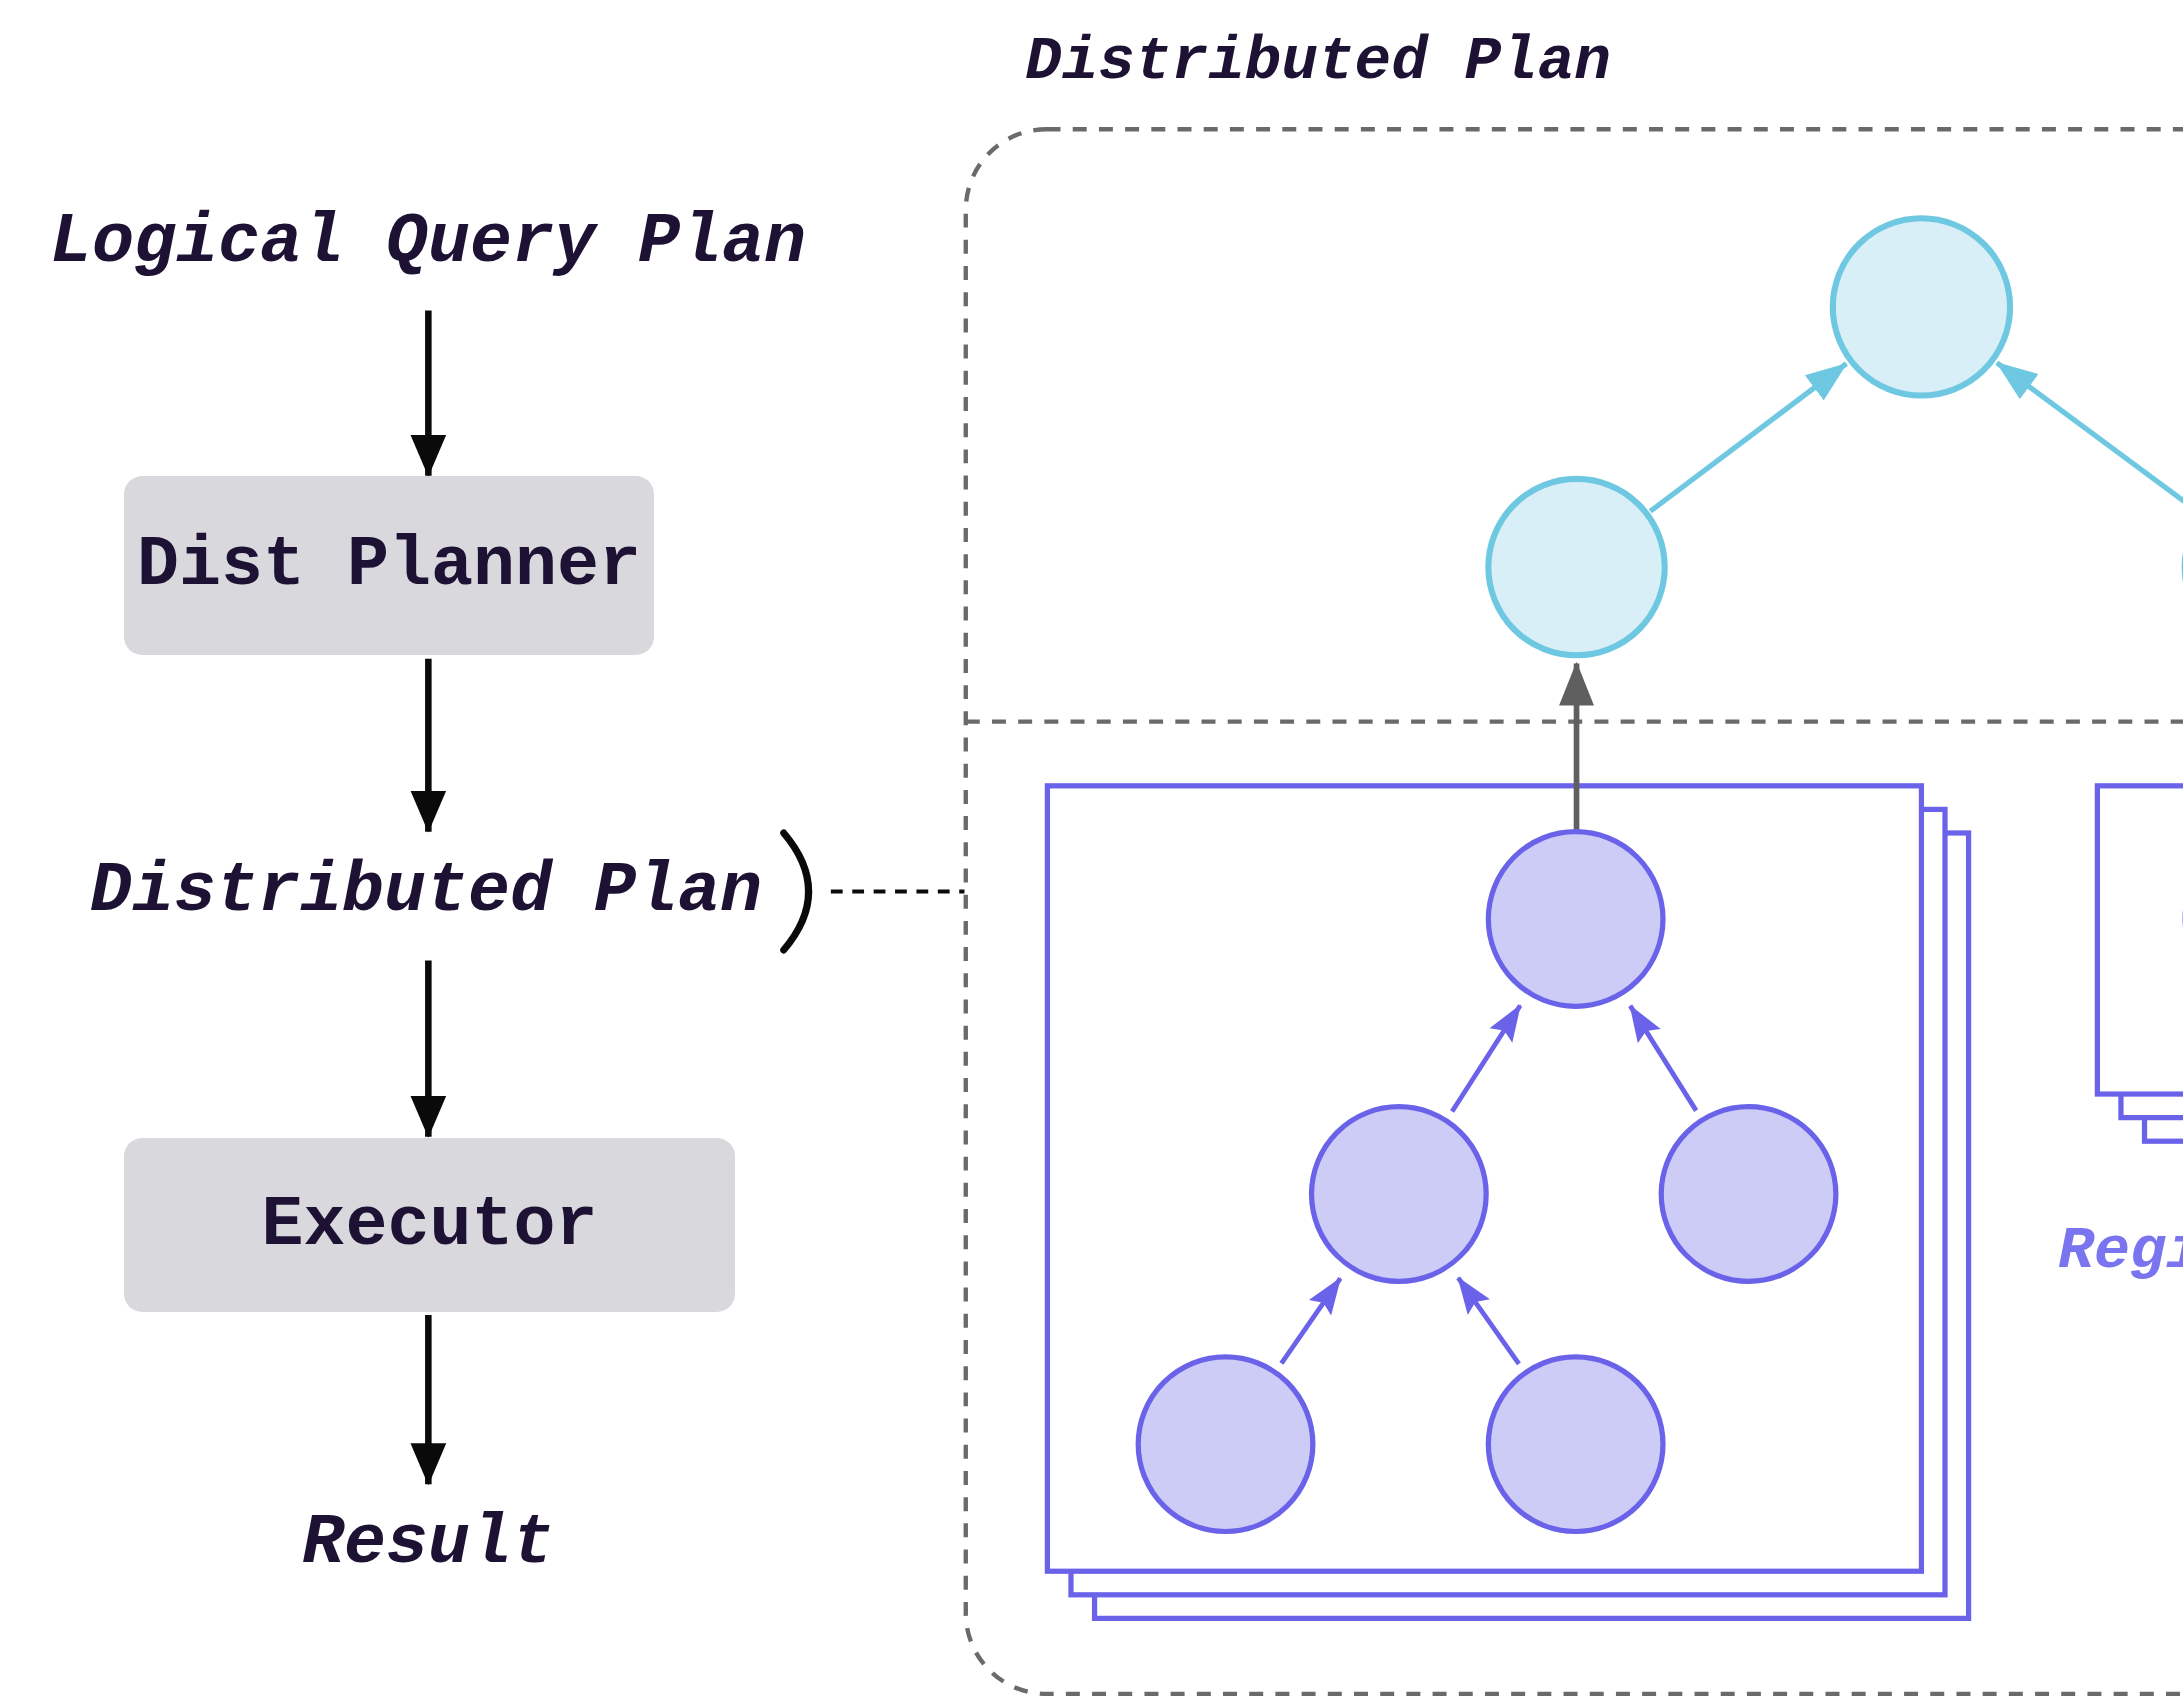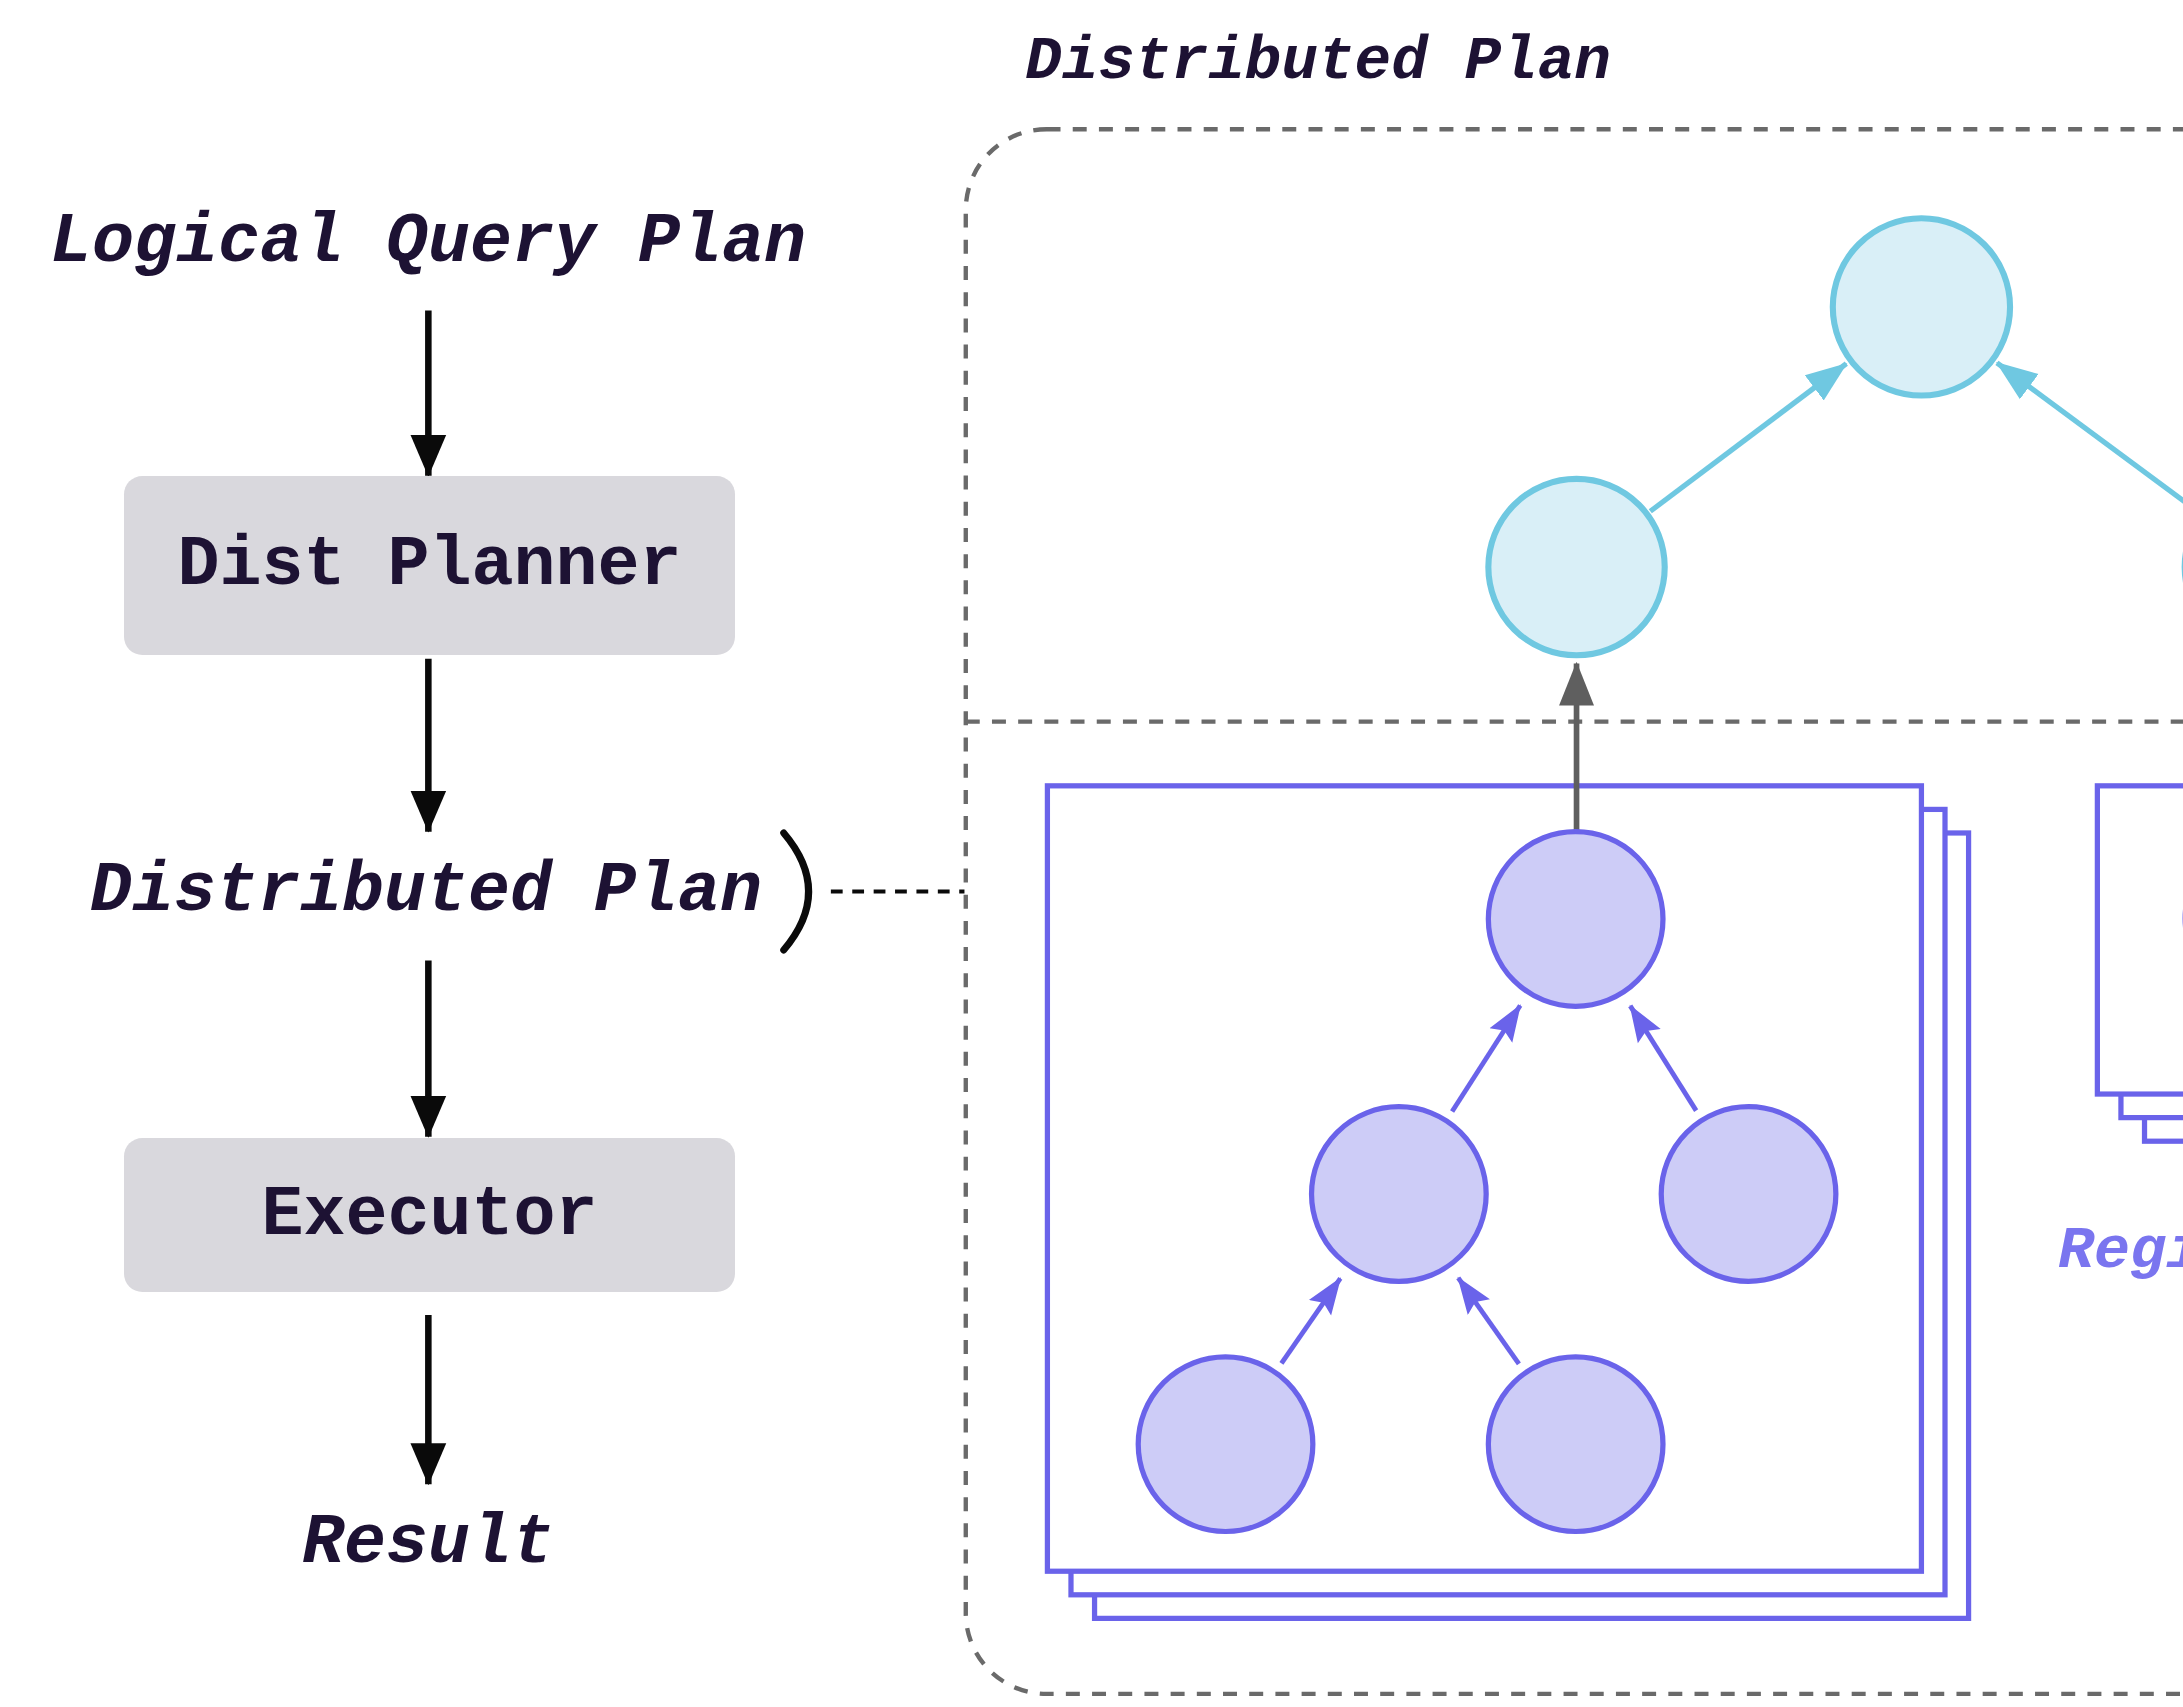--- a/index.html
+++ b/index.html
@@ -106,27 +106,27 @@
     <circle cx="3203" cy="2735" r="200" fill="var(--purple-fill)" stroke="var(--purple-stroke)" stroke-width="12"></circle>
     <circle cx="4004" cy="2735" r="200" fill="var(--purple-fill)" stroke="var(--purple-stroke)" stroke-width="12"></circle>
     <circle cx="2806" cy="3308" r="200" fill="var(--purple-fill)" stroke="var(--purple-stroke)" stroke-width="12"></circle>
     <circle cx="3608" cy="3308" r="200" fill="var(--purple-fill)" stroke="var(--purple-stroke)" stroke-width="12"></circle>
 
     <circle cx="5204" cy="2104" r="200" fill="var(--purple-fill)" stroke="var(--purple-stroke)" stroke-width="12"></circle>
   </svg>
 
   <div class="label label--left" style="left:428px;top:243px;">Logical Query Plan</div>
 
-  <div class="flow-box" style="left:124px;top:476px;width:611px;height:179px;">
+  <div class="flow-box" style="left:124px;top:476px;width:530px;height:179px;">
     <span>Dist Planner</span>
   </div>
 
   <div class="label label--left" style="left:426px;top:892px;">Distributed Plan</div>
 
-  <div class="flow-box" style="left:124px;top:1138px;width:611px;height:154px;">
+  <div class="flow-box" style="left:124px;top:1138px;width:611px;height:174px;">
     <span>Executor</span>
   </div>
 
   <div class="label label--left" style="left:428px;top:1544px;">Result</div>
 
   <div class="label label--right" style="left:1318px;top:61px;">Distributed Plan</div>
 
   <div class="label label--regions" style="left:2184px;top:1251px;">Regions</div>
 
 </div>

